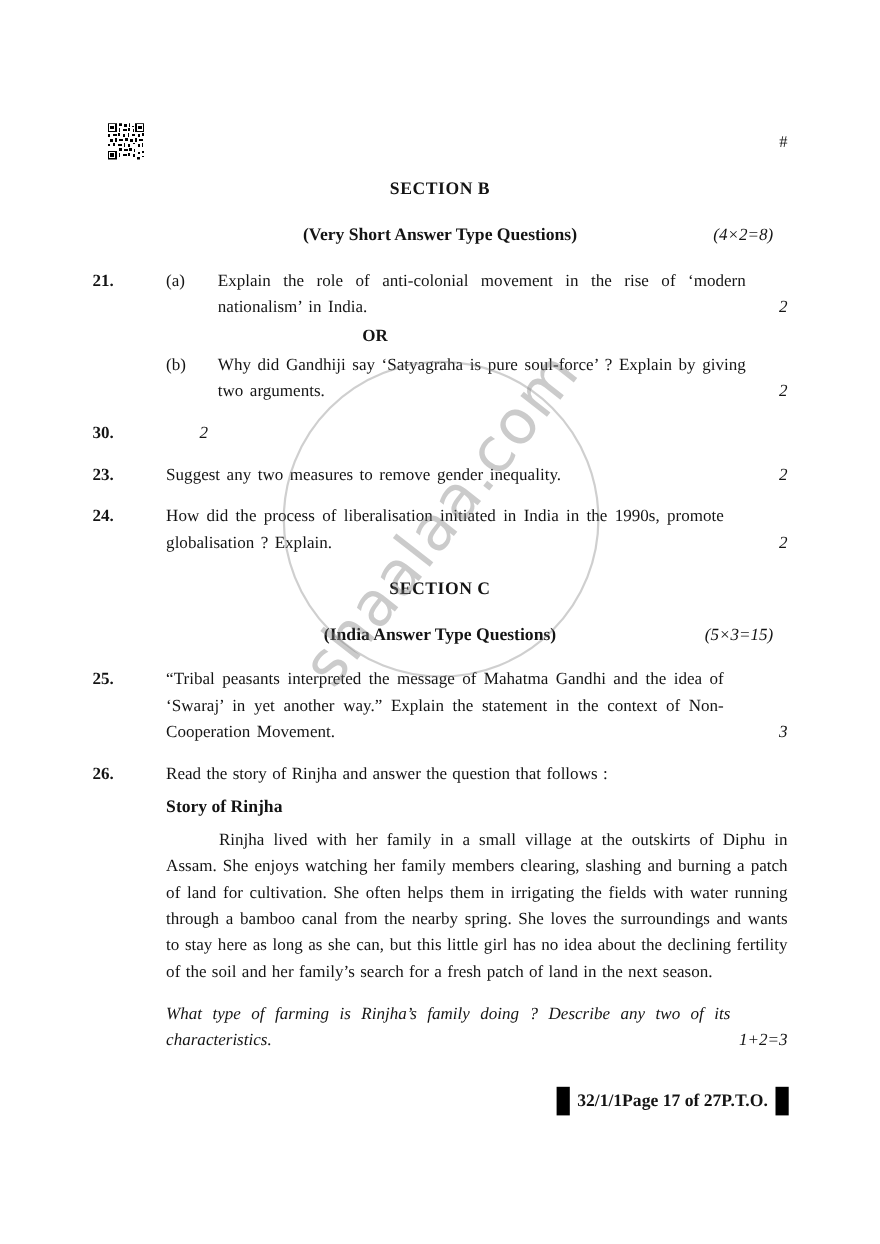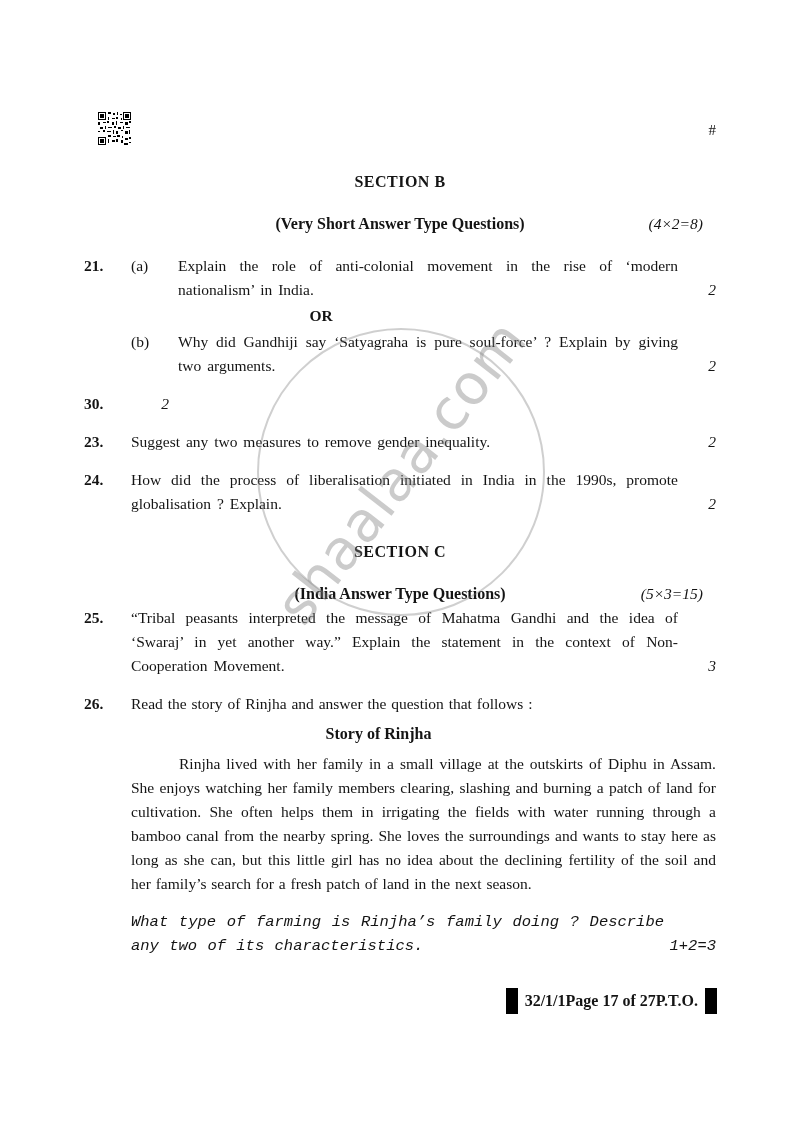--- a/index.html
+++ b/index.html
@@ -21,44 +21,44 @@
     font-size:56px; letter-spacing:1px; white-space:nowrap;
     color:rgba(125,125,125,0.40);
   }
 
   .content { position:absolute; inset:0; padding:112px 84px 0 84px; z-index:1; font-size:15.5px; line-height:24px; }
 
   .header-row { display:flex; justify-content:space-between; align-items:flex-start; height:34px; }
   .qr { width:33px; height:33px; margin-left:14px; }
   .hash { margin-top:6px; font-size:15px; }
 
-  .sec-title { margin-top:24px; text-align:center; font-weight:bold; font-size:16px; letter-spacing:0.5px; }
+  .sec-title { margin-top:14px; text-align:center; font-weight:bold; font-size:16px; letter-spacing:0.5px; }
   .sec-sub-row { position:relative; margin-top:18px; text-align:center; font-weight:bold; font-size:16px; }
   .sec-marks { position:absolute; right:13px; top:0; font-weight:normal; font-style:italic; font-size:15.5px; }
 
   .q-list { margin-top:18px; }
-  .q { display:flex; margin-bottom:14px; }
+  .q { display:flex; margin-bottom:14px;gap:20px; }
   .q-num { width:47px; flex-shrink:0; font-weight:bold; }
   .q-body { flex:1; text-align:justify; word-spacing:2px; }
   .q-marks { width:38px; flex-shrink:0; text-align:right; font-style:italic; align-self:flex-end; }
   .q-marks.wide { width:52px; }
   .q-body-wrap { flex:1; min-width:0; }
 
   .subq { display:flex; }
   .sub-label { width:47px; flex-shrink:0; }
   .sub-text { flex:1; text-align:justify; word-spacing:2px; }
   .or { width:380px; text-align:center; font-weight:bold; margin:2px 0; }
 
   .sec2 { margin-top:18px; }
-  .q-list2 { }
+  .q-list2 { margin-top:16px; }
 
   .q-intro { text-align:justify; word-spacing:1px; }
-  .story-title { margin:6px 90px 6px 0; text-align:center; font-weight:bold; font-size:16px; }
+  .story-title { margin:6px 90px 6px 0; font-weight:bold; font-size:16px; }
   .story { text-align:justify; text-indent:48px; word-spacing:1px; margin-bottom:14px; }
-  .final-q { font-style:italic;font-family:Liberation Mono, monospace; }
+  .final-q { font-style:italic; }
   .final-text { flex:1; text-align:justify; word-spacing:1px; }
 
   .footer {
     position:absolute; top:988px; left:74px; right:83px;
     display:flex; justify-content:flex-end; align-items:center;
     font-weight:bold; font-size:16px; z-index:1;
   }
   .footer-group { display:flex; align-items:center; gap:7px; }
   .footer-bar { width:12px; height:26px; background:#000; }
 </style>

